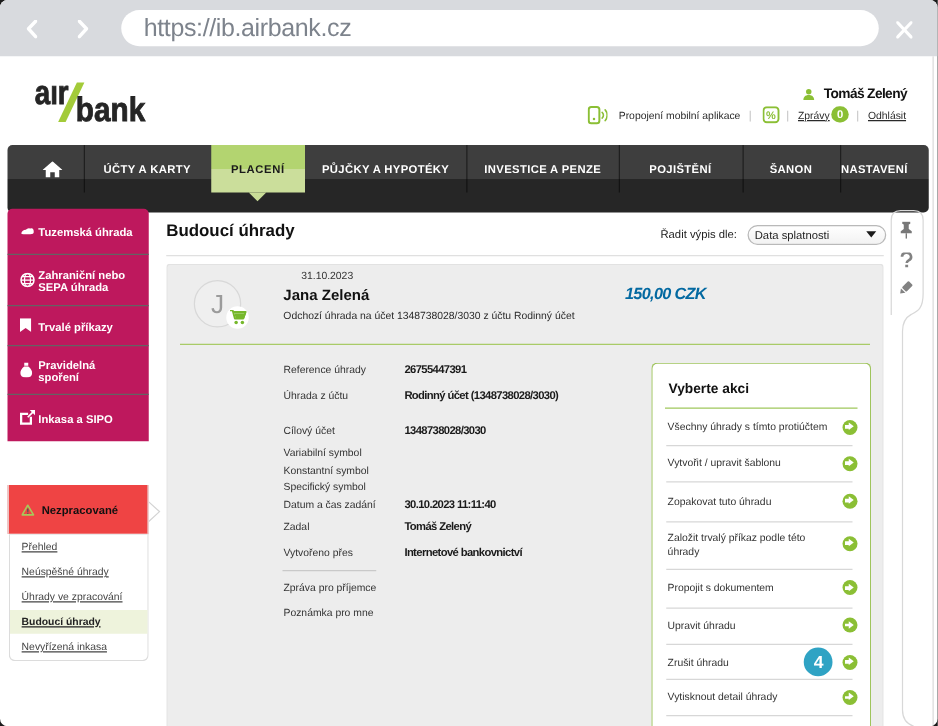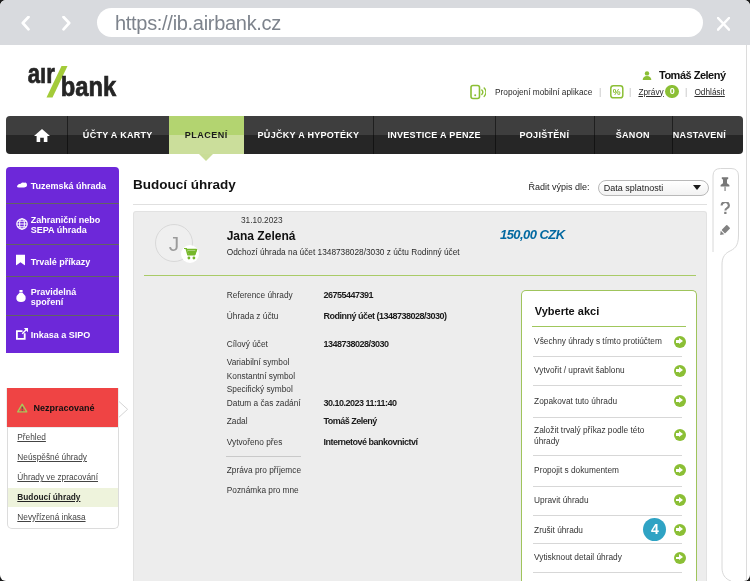--- a/index.html
+++ b/index.html
@@ -4,27 +4,27 @@
 <style>
   * { margin:0; padding:0; box-sizing:border-box; }
   html,body { width:750px; height:581px; background:#1b1b1b; font-family:"Liberation Sans",sans-serif; }
   #win { position:absolute; left:0; top:0; width:750px; height:581px; background:#fff; border-radius:6px; overflow:hidden; }
   .abs { position:absolute; }
   
   #bar { left:0; top:0; width:750px; height:45px; background:#d8dade; }
   #pill { left:97px; top:8px; width:606px; height:29px; background:#fff; border-radius:14.5px; }
   #url { left:115px; top:15px; font-size:20px; letter-spacing:-0.3px; color:#7d838c; line-height:16px; }
   
-  #nav { left:6px; top:116px; width:736.5px; height:38px; background:linear-gradient(#3e3e3e 50%, #262626 50%); border-radius:4px; }
+  #nav { left:6px; top:116px; width:736.5px; height:54px; background:linear-gradient(#3e3e3e 50%, #262626 50%); border-radius:4px; }
   .navitem { position:absolute; top:0; height:38px; line-height:38px; color:#fff; font-size:9px; font-weight:bold; letter-spacing:.3px; text-align:center; }
   .navsep { position:absolute; top:0; width:1px; height:38px; background:rgba(0,0,0,.5); }
   #tab { position:absolute; left:163px; top:0; width:74.6px; height:38px; background:linear-gradient(#b3d470 50%, #cbde9b 50%); color:#1a1a1a; font-size:9px; font-weight:bold; letter-spacing:.5px; text-align:center; line-height:38px; }
   #tabtri { position:absolute; left:192.7px; top:38px; width:0; height:0; border-left:7.3px solid transparent; border-right:7.3px solid transparent; border-top:7.3px solid #c9dd97; }
   
-  #side { left:6px; top:167.3px; width:113px; background:#6d28d9; border-radius:4px 4px 0 0; }
+  #side { left:6px; top:167.3px; width:113px; background:#be185d; border-radius:4px 4px 0 0; }
   .sitem { position:relative; border-bottom:1px solid #636363; color:#fff; font-size:9px; font-weight:bold; line-height:10.5px; padding:3px 6px 0 24.7px; display:flex; align-items:center; }
   .sitem:last-child { border-bottom:none; }
   .sicon { position:absolute; left:10px; top:50%; transform:translateY(-50%); }
   #nezp { left:6px; top:388.2px; width:113px; height:38.8px; background:#ef4444; border-left:1px solid #ececec; border-right:1px solid #ececec; color:#111; font-size:9px; font-weight:bold; display:flex; align-items:center; padding-left:26.4px; position:absolute; }
   #submenu { left:6.5px; top:427px; width:112.5px; height:102px; border:1px solid #dcdcdc; border-top:1px solid #eaeaea; border-radius:0 0 5px 5px; background:#fff; position:absolute; }
   .slink { position:absolute; left:17.3px; font-size:8.3px; color:#444; text-decoration:underline; line-height:9.5px; }
   
   #h1 { left:133px; top:176.5px; font-size:13.5px; font-weight:bold; color:#111; line-height:15px; }
   #sortlbl { left:528.4px; top:182px; font-size:9px; color:#222; line-height:10px; }
   #select { left:597.5px; top:179.5px; width:111px; height:16.5px; background:linear-gradient(#ffffff,#f2f2f2); border:1px solid #b9b9b9; border-radius:8.5px; }

